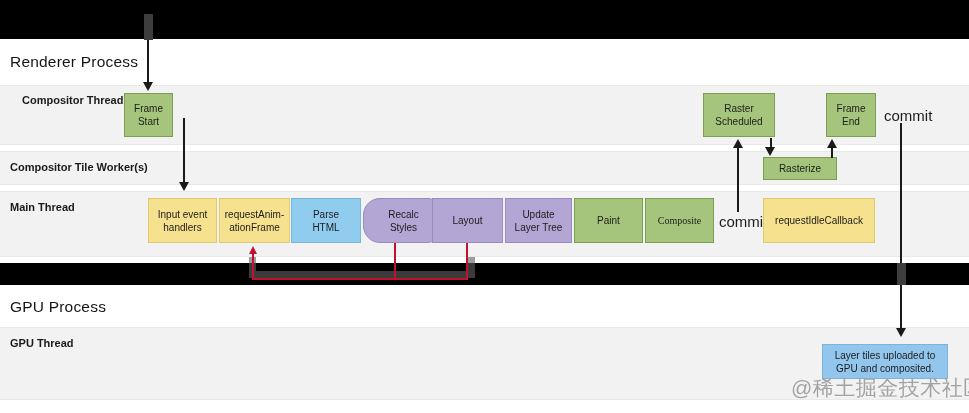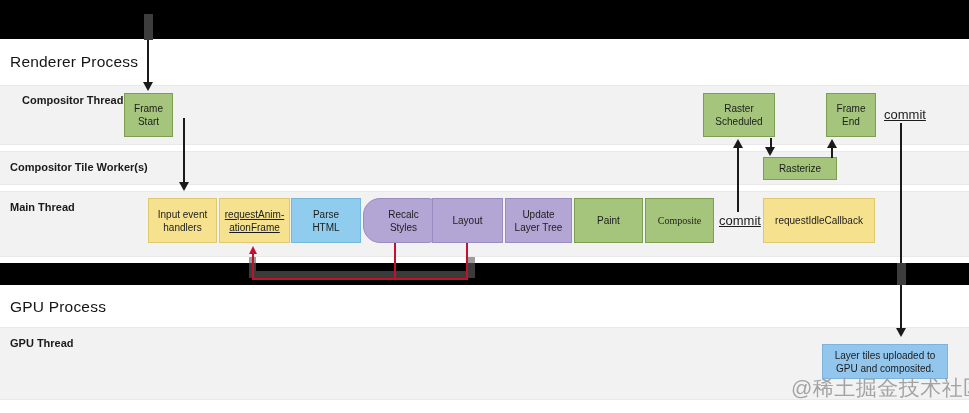--- a/index.html
+++ b/index.html
@@ -15,30 +15,30 @@
   .row-label{position:absolute;font-size:11px;font-weight:bold;color:#1a1a1a;}
   .box{
     position:absolute;box-sizing:border-box;display:flex;align-items:center;justify-content:center;
     text-align:center;font-size:10px;line-height:1.3;color:#1c1c1c;padding:2px 3px;
   }
   .c-green{background:#a5c57c;border:1.5px solid #7d9e52;}
   .c-yellow{background:#f6e28e;border:1.5px solid #dfc96e;}
   .c-blue{background:#8fccee;border:1.5px solid #76b7dc;}
   .c-purple{background:#b4a6d4;border:1.5px solid #9a8bc0;}
   .c-gpublue{background:#92c6ed;border:1.5px solid #7cb4dd;}
-  .raf{padding:2px 0;text-decoration:underline;}
+  .raf{padding:2px 0;}
   .vline{position:absolute;width:2px;background:#1a1a1a;}
   .vline.red{background:#c0122f;}
   .hline{position:absolute;height:2px;background:#c0122f;}
   .ah{position:absolute;width:0;height:0;border-left:5px solid transparent;border-right:5px solid transparent;}
   .ah.down{border-top:9px solid #1a1a1a;}
   .ah.up{border-bottom:9px solid #1a1a1a;}
   .ah.redup{border-left-width:4.5px;border-right-width:4.5px;border-bottom:8px solid #c0122f;}
   .cross{position:absolute;width:9px;background:#3d3d3d;}
-  .commit{position:absolute;font-size:13px;color:#1c1c1c;text-decoration:underline;}
+  .commit{position:absolute;font-size:15px;color:#1c1c1c;}
   .shadowU{
     position:absolute;box-sizing:border-box;
     border-left:7px solid rgba(95,95,95,.62);
     border-right:7px solid rgba(95,95,95,.62);
     border-bottom:7px solid rgba(95,95,95,.62);
   }
   .watermark{
     position:absolute;font-size:21px;font-weight:500;color:#a3a3a3;letter-spacing:.5px;white-space:nowrap;
   }
 </style>

